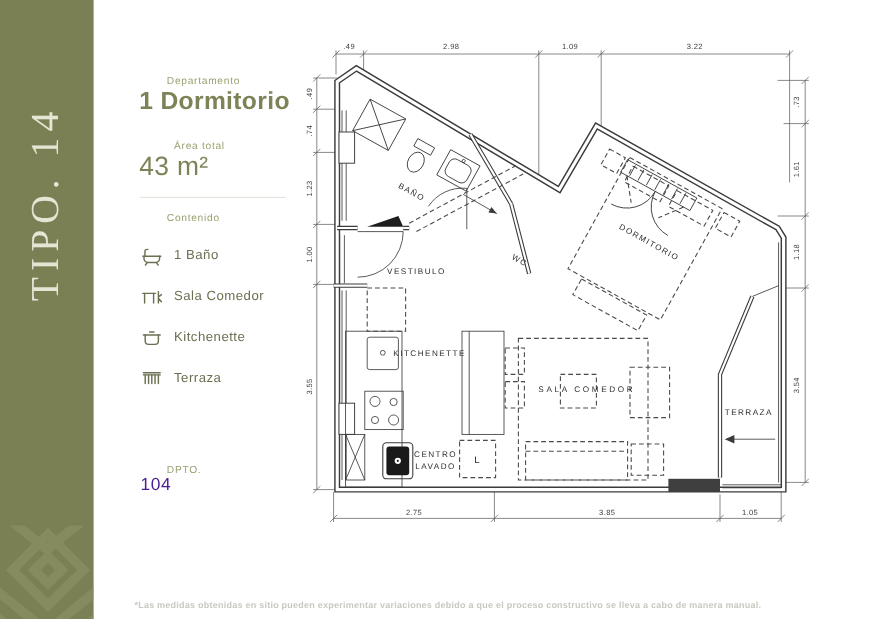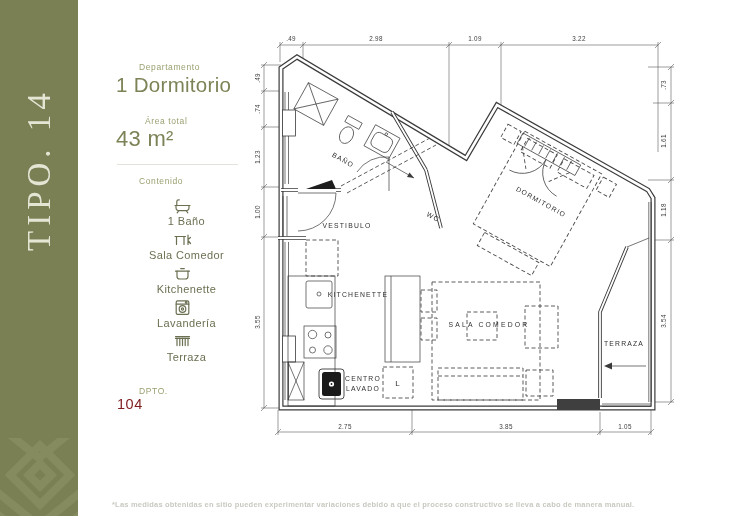--- a/index.html
+++ b/index.html
@@ -13,31 +13,31 @@
     position:absolute;left:0;top:70px;width:78px;height:200px;
     display:flex;align-items:center;justify-content:center;
     writing-mode:vertical-rl;transform:rotate(180deg);
     font-family:"Liberation Serif",serif;font-size:33px;letter-spacing:5px;
     color:rgba(238,238,223,.92);
   }
   .sidebar-pattern{position:absolute;left:0;bottom:0;width:78px;height:78px;}
   .lbl{font-size:8.5px;letter-spacing:.6px;color:#9ba071;padding-left:22px;}
   .big{color:#7e8357;letter-spacing:.3px;}
   .dep-lbl{position:absolute;left:117px;top:62px;}
-  .dep-val{position:absolute;left:116px;top:73px;font-size:20.5px;}
+  .dep-val{position:absolute;left:116px;top:73px;font-size:20.5px;font-weight:bold;}
   .area-lbl{position:absolute;left:123px;top:116px;}
   .area-val{position:absolute;left:116px;top:126px;font-size:22px;text-align:right;}
   .divider{position:absolute;left:117px;top:164px;width:121px;height:1px;background:#e3e3dc;}
   .cont-lbl{position:absolute;left:117px;top:176px;text-align:right;}
   .items{position:absolute;left:117px;top:196px;width:130px;}
-  .item{display:flex;align-items:center;height:34px;flex-direction:column;}
+  .item{display:flex;align-items:center;height:34px;}
   .item svg{width:19px;height:19px;flex:0 0 19px;}
   .item .itxt{margin-left:9px;font-size:11px;color:#6b7052;letter-spacing:.4px;}
   .dpto-lbl{position:absolute;left:117px;top:386px;}
-  .dpto-val{position:absolute;left:117px;top:396px;font-size:14.5px;color:#7f1d1d;letter-spacing:.5px;}
+  .dpto-val{position:absolute;left:117px;top:396px;font-size:14.5px;color:#4c1d95;letter-spacing:.5px;}
   
   .footnote{position:absolute;left:112px;top:500px;font-size:7.5px;color:#c9c9c2;letter-spacing:.2px;font-weight:bold;}
   
   .plan{position:absolute;left:0;top:0;width:730px;height:516px;}
   .plan text{font-family:"Liberation Sans",sans-serif;}
   .dimtxt{font-size:6.3px;fill:#3d3d3d;letter-spacing:.3px;}
   .roomtxt{font-size:6.8px;fill:#2e2e2e;letter-spacing:1.2px;}
   .dash{stroke:#4a4a4a;stroke-width:.9;fill:none;stroke-dasharray:4 2.5;}
   .thin{stroke:#3b3b3b;stroke-width:.7;fill:none;}
   .dline{stroke:#5a5a5a;stroke-width:.6;fill:none;}
@@ -83,30 +83,20 @@
     </svg>
     <span class="itxt">Sala Comedor</span>
   </div>
   <div class="item">
     <svg viewBox="0 0 19 19" fill="none" stroke="#6b7052" stroke-width="1.2" stroke-linecap="round">
       <path d="M7.7 4.6 h3.6"></path>
         <path d="M2.5 7.2 H16.5"></path>
       <path d="M4 7.2 V12.2 a2.8 2.8 0 0 0 2.8 2.8 h5.4 a2.8 2.8 0 0 0 2.8 -2.8 V7.2"></path>
     </svg>
     <span class="itxt">Kitchenette</span>
-  </div>
-  <div class="item">
-    <svg viewBox="0 0 19 19" fill="none" stroke="#6b7052" stroke-width="1.2" stroke-linecap="round">
-      <rect x="3.2" y="2.8" width="12.6" height="13.6" rx="1.4"></rect>
-        <path d="M3.2 6.2 H15.8"></path>
-      <circle cx="13.2" cy="4.5" r="0.8"></circle>
-        <circle cx="9.5" cy="11" r="3.3"></circle>
-        <circle cx="9.5" cy="11" r="1.1"></circle>
-    </svg>
-    <span class="itxt">Lavandería</span>
   </div>
   <div class="item">
     <svg viewBox="0 0 19 19" fill="none" stroke="#6b7052" stroke-width="1.2" stroke-linecap="round">
       <path d="M2.5 4.6 H16.5 M2.5 6.4 H16.5"></path>
       <path d="M4 6.4 V13.6 M6.8 6.4 V13.6 M9.5 6.4 V13.6 M12.2 6.4 V13.6 M15 6.4 V13.6"></path>
     </svg>
     <span class="itxt">Terraza</span>
   </div>
 </div>
 

